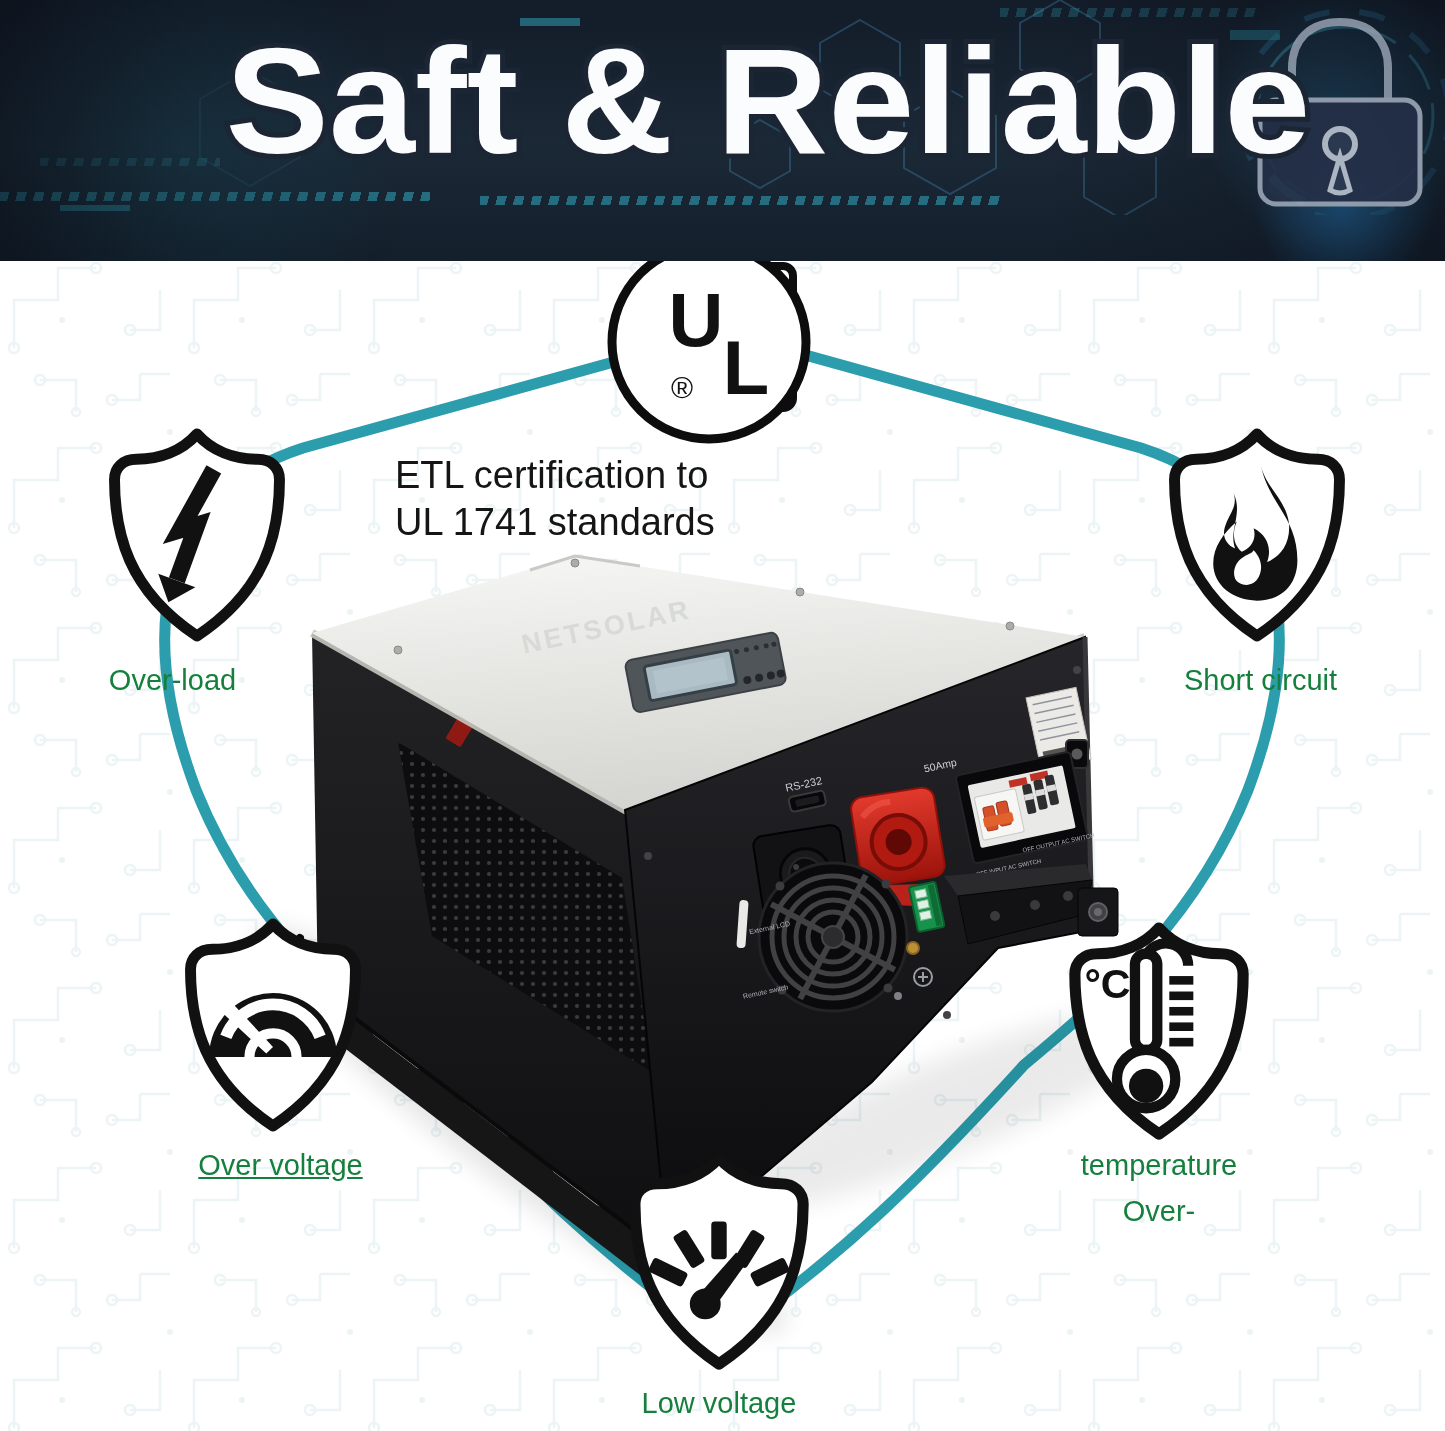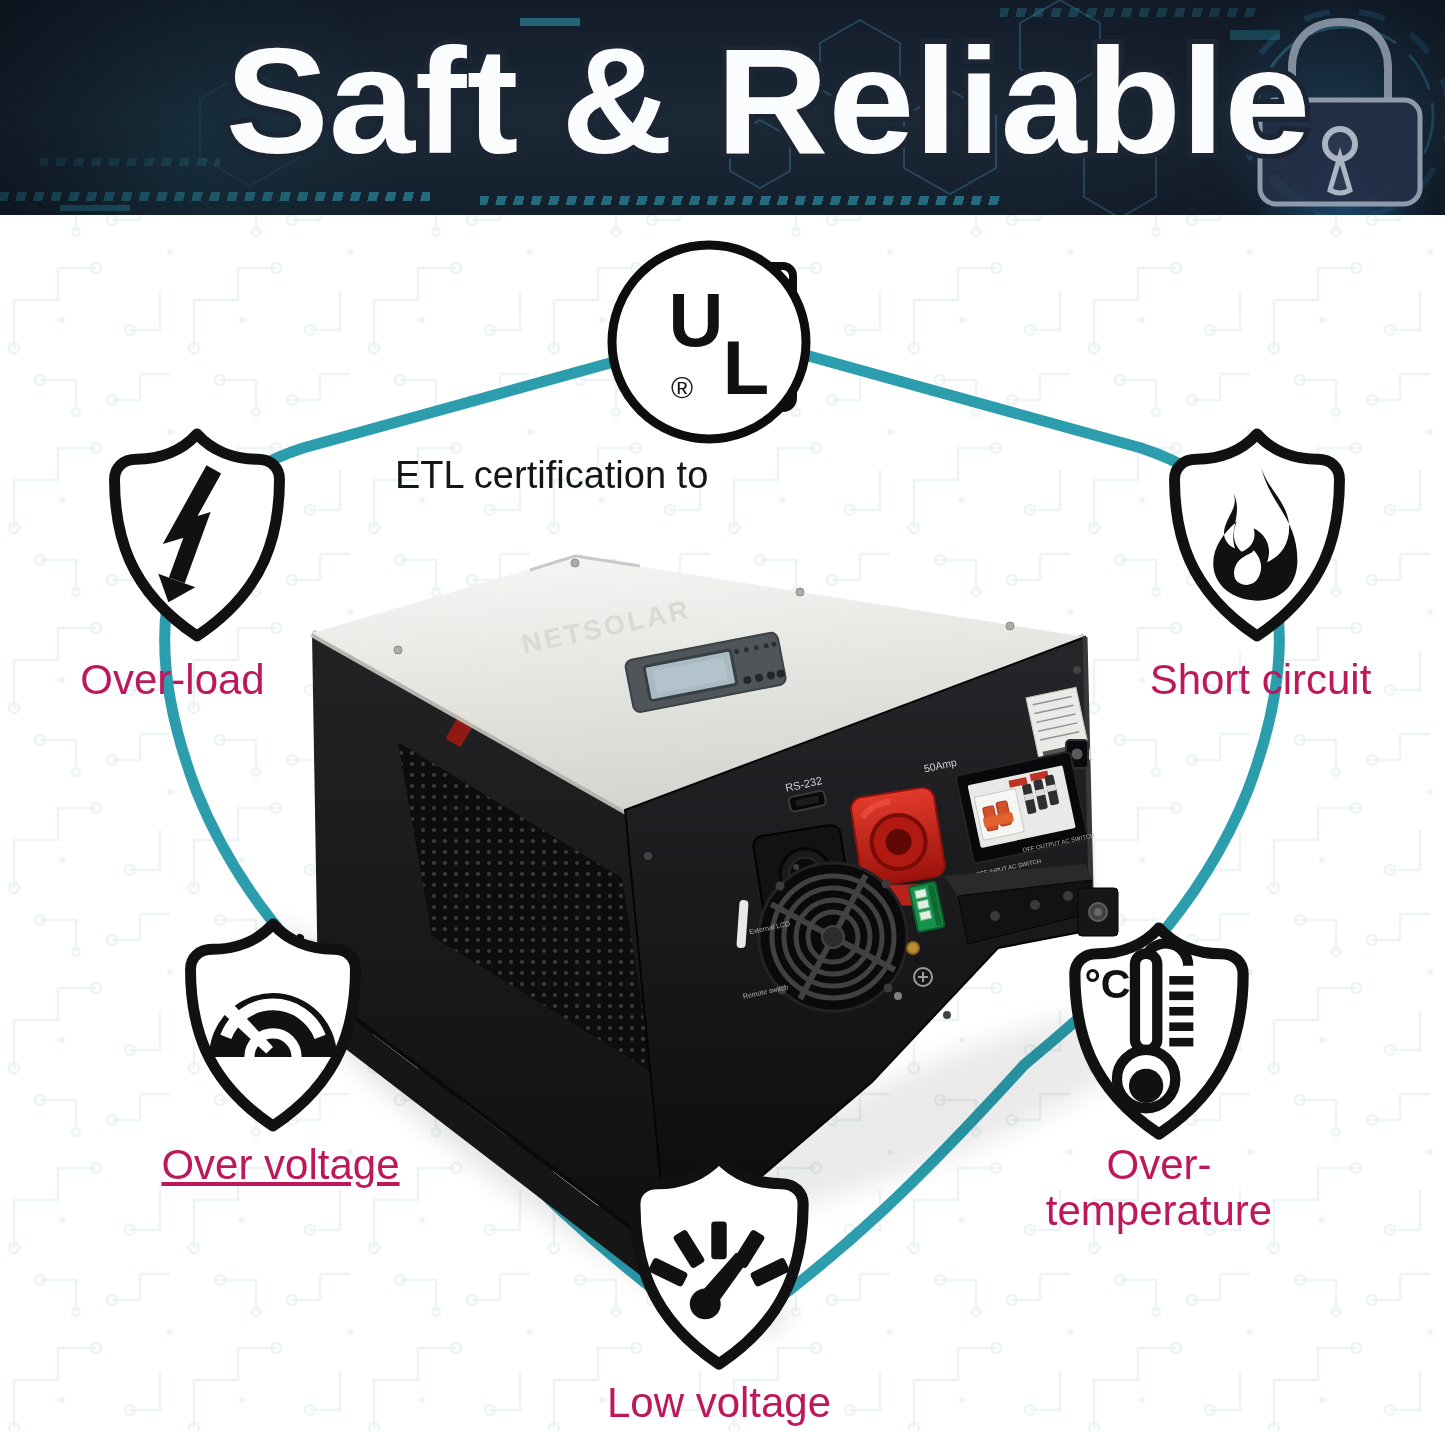--- a/index.html
+++ b/index.html
@@ -1,37 +1,37 @@
 <!DOCTYPE html>
 <html><head>
 <meta charset="utf-8">
 <style>
   html,body{margin:0;padding:0;background:#ffffff;}
   .stage{position:relative;width:1445px;height:1431px;overflow:hidden;background:#ffffff;
          font-family:"Liberation Sans", sans-serif;}
   .stage svg text{font-family:"Liberation Sans", sans-serif;}
   .abs{position:absolute;}
   
-  .banner{position:absolute;left:0;top:0;width:1445px;height:215px;
+  .banner{position:absolute;left:0;top:0;width:1445px;height:261px;
           background:
             radial-gradient(circle at 1345px 120px, rgba(45,130,180,.38), rgba(45,130,180,0) 140px),
             radial-gradient(circle at 1345px 205px, rgba(40,140,220,.55), rgba(40,140,220,0) 90px),
             radial-gradient(circle at 180px 150px, rgba(35,120,140,.25), rgba(35,120,140,0) 220px),
             linear-gradient(180deg,#131c29 0%,#1b2836 55%,#141f2c 100%);
           overflow:hidden;}
   .hatch{position:absolute;height:9px;opacity:.6;
          background:repeating-linear-gradient(105deg,#2e9db4 0 9px,transparent 9px 17px);}
   .hatch.dim{opacity:.28;}
   .tealbar{position:absolute;background:#2e9db4;opacity:.55;}
   .banner-vignette{position:absolute;inset:0;
          background:linear-gradient(90deg,rgba(8,12,20,.55),rgba(8,12,20,0) 28%,rgba(8,12,20,0) 72%,rgba(8,12,20,.45));}
   
   .cert-text{position:absolute;left:395px;top:452px;width:650px;text-align:left;
              font-size:38px;line-height:47px;color:#151515;}
-  .feature-label{position:absolute;text-align:center;font-size:42px;line-height:46px;color:#be185d;}
+  .feature-label{position:absolute;text-align:center;font-size:29px;line-height:46px;color:#15803d;}
 </style>
 </head>
 <body>
 
 <div class="stage">
 
   <svg class="abs" width="1445" height="1431" viewBox="0 0 1445 1431" style="left:0;top:0;">
     <defs>
       <pattern id="circuit" width="180" height="180" patternUnits="userSpaceOnUse">
         <g stroke="#dcebed" stroke-width="2.5" fill="none">
@@ -249,20 +249,21 @@
   <svg class="abs" width="232" height="232" viewBox="0 0 232 232" style="left:596px;top:230px;">
     <rect x="50" y="36" width="147" height="142" rx="10" fill="none" stroke="#0d0d0d" stroke-width="8"></rect>
     <circle cx="113" cy="112" r="97" fill="#ffffff" stroke="#0d0d0d" stroke-width="9"></circle>
     <text x="100" y="116" text-anchor="middle" font-size="76" font-weight="bold" fill="#111">U</text>
     <text x="150" y="164" text-anchor="middle" font-size="76" font-weight="bold" fill="#111">L</text>
     <text x="86" y="168" text-anchor="middle" font-size="30" fill="#111">®</text>
   </svg>
 
   <div class="cert-text">
     <div>ETL certification to</div>
+    <div>UL 1741 standards</div>
   </div>
 
   <svg class="abs" width="202" height="238" viewBox="0 0 120 130" style="left:96px;top:416px;">
     <path d="M60,5 C51,15 38,20 24,20 C16,20 11,25 11,32 C11,48 13,64 20,80 C28,98 42,113 60,125 C78,113 92,98 100,80 C107,64 109,48 109,32 C109,25 104,20 96,20 C82,20 69,15 60,5 Z" fill="#ffffff" stroke="#111111" stroke-width="6.5" stroke-linejoin="round"></path>
     <g>
       <polyline points="70,26 50,62 60,59 48,92" fill="none" stroke="#111" stroke-width="10"></polyline>
       <polygon points="43,105 59,96 37,88" fill="#111"></polygon>
     </g>
   </svg>
   <div class="feature-label" style="left:55px;top:657px;width:235px;">Over-load</div>
@@ -295,22 +296,22 @@
       <rect x="66" y="42" width="14" height="5" fill="#111"></rect>
       <rect x="66" y="51" width="14" height="5" fill="#111"></rect>
       <rect x="66" y="60" width="14" height="5" fill="#111"></rect>
       <rect x="66" y="69" width="14" height="5" fill="#111"></rect>
       <circle cx="52.5" cy="93" r="17" fill="#fff" stroke="#111" stroke-width="6"></circle>
       <circle cx="52.5" cy="97" r="10" fill="#111"></circle>
       <text x="30" y="46" text-anchor="middle" font-size="24" font-weight="bold" fill="#111">°C</text>
     </g>
   </svg>
   <div class="feature-label" style="left:1028px;top:1142px;width:262px;">
+    <div>temperature</div>
     <div>Over-</div>
-    <div>temperature</div>
   </div>
 
   <svg class="abs" width="206" height="246" viewBox="0 0 120 130" style="left:616px;top:1138px;">
     <path d="M60,5 C51,15 38,20 24,20 C16,20 11,25 11,32 C11,48 13,64 20,80 C28,98 42,113 60,125 C78,113 92,98 100,80 C107,64 109,48 109,32 C109,25 104,20 96,20 C82,20 69,15 60,5 Z" fill="#ffffff" stroke="#111111" stroke-width="6.5" stroke-linejoin="round"></path>
     <g fill="#111">
       <rect x="55.5" y="42" width="9" height="22" rx="2" transform="rotate(-64 60 86)"></rect>
       <rect x="55.5" y="42" width="9" height="22" rx="2" transform="rotate(-32 60 86)"></rect>
       <rect x="55.5" y="42" width="9" height="22" rx="2"></rect>
       <rect x="55.5" y="42" width="9" height="22" rx="2" transform="rotate(32 60 86)"></rect>
       <rect x="55.5" y="42" width="9" height="22" rx="2" transform="rotate(64 60 86)"></rect>

